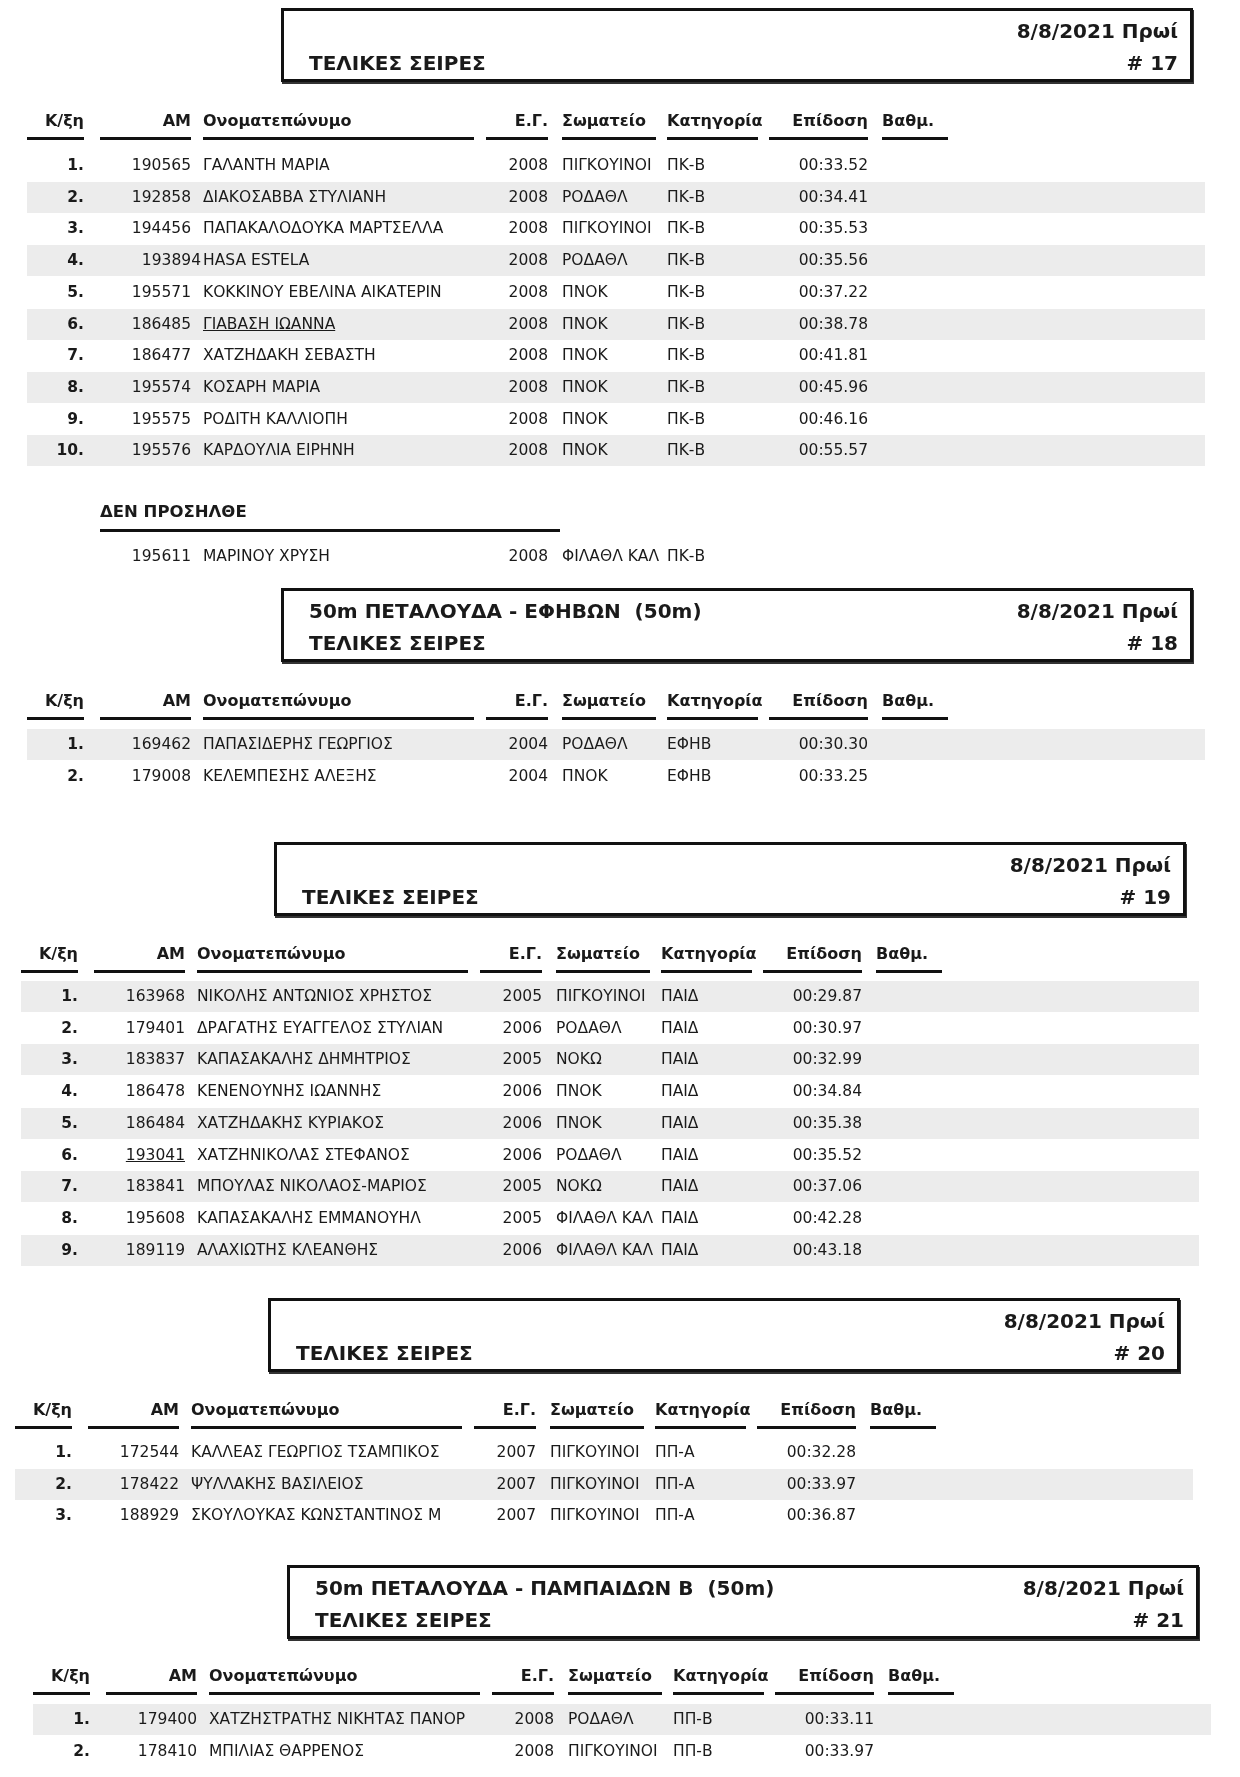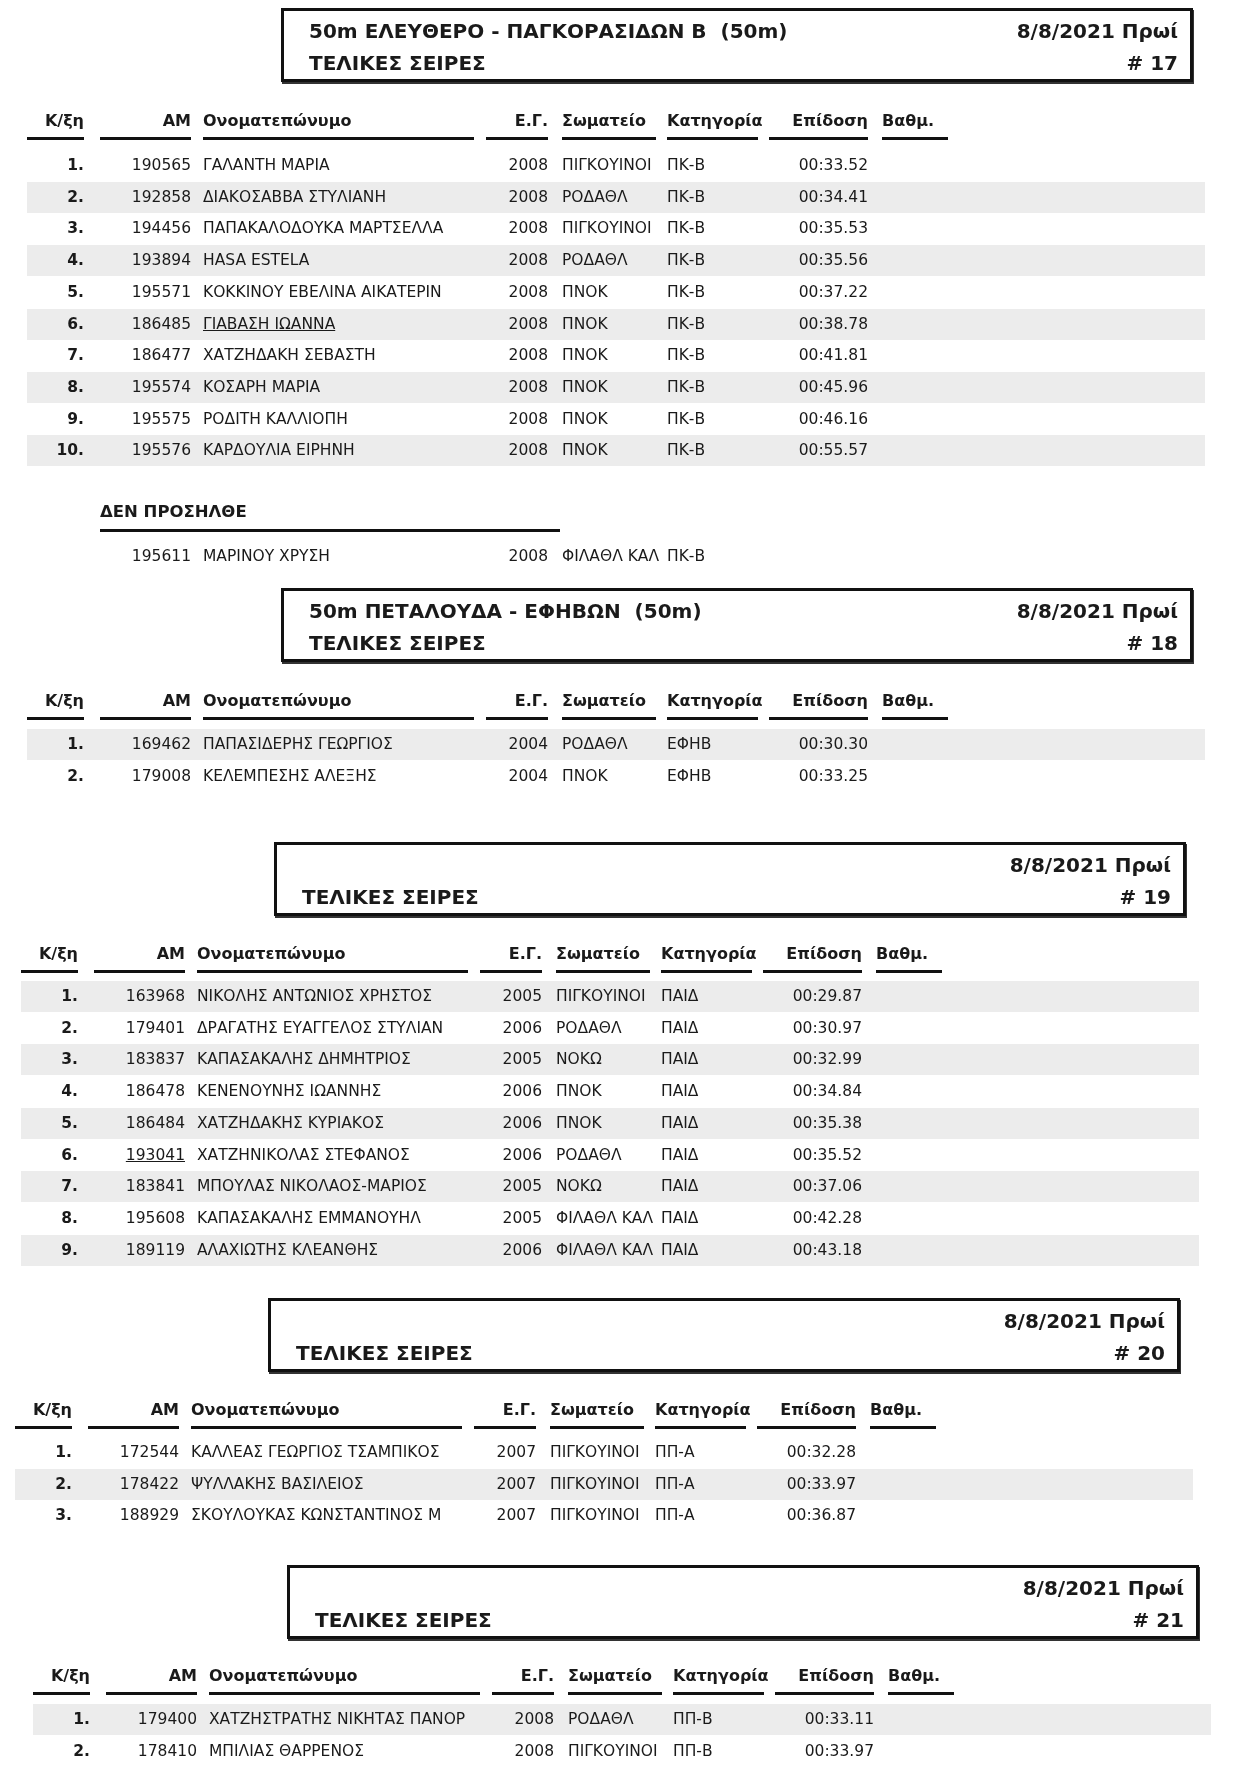--- a/index.html
+++ b/index.html
@@ -23,21 +23,20 @@
   .cell.r { text-align:right; }
   .dns-head { position:absolute; font-weight:bold; font-size:16.5px; border-bottom:3px solid #111;
               box-sizing:border-box; height:30px; }
 </style>
 </head>
 <body>
 
 <div id="doc">
     <div class="section" style="top: 0px;">
       <div class="ev-box" style="left: 281px; top: 8px; width: 912px;">
-        <div class="ev-title">50m ΕΛΕΥΘΕΡΟ - ΠΑΓΚΟΡΑΣΙΔΩΝ Β  (50m)</div>
         <div class="ev-sub">ΤΕΛΙΚΕΣ ΣΕΙΡΕΣ</div>
         <div class="ev-date">8/8/2021 Πρωί</div>
         <div class="ev-num"># 17</div>
       </div>
       <div class="hdr" style="top: 110px; left: 0px; width: 1240px;">
         <div class="hcell r" style="left: 27px; width: 57px;">Κ/ξη</div>
         <div class="hcell r" style="left: 100px; width: 91px;">ΑΜ</div>
         <div class="hcell" style="left: 203px; width: 271px;">Ονοματεπώνυμο</div>
         <div class="hcell r" style="left: 486px; width: 62px;">Ε.Γ.</div>
         <div class="hcell" style="left: 562px; width: 94px;">Σωματείο</div>
@@ -70,21 +69,21 @@
         <div class="cell r" style="left: 73px; width: 91px;">194456</div>
         <div class="cell " style="left: 176px; width: 275px;">ΠΑΠΑΚΑΛΟΔΟΥΚΑ ΜΑΡΤΣΕΛΛΑ</div>
         <div class="cell r" style="left: 459px; width: 62px;">2008</div>
         <div class="cell " style="left: 535px; width: 104px;">ΠΙΓΚΟΥΙΝΟΙ</div>
         <div class="cell " style="left: 640px; width: 91px;">ΠΚ-Β</div>
         <div class="cell r" style="left: 742px; width: 99px;">00:35.53</div>
         <div class="cell " style="left: 855px; width: 66px;"></div>
       </div>
       <div class="row shade" style="top: 245.1px; left: 27px;">
         <div class="cell rank" style="left: 3px; width: 54px;">4.</div>
-        <div class="cell r" style="left: 73px; width: 91px;">193894</div>
+        <div class="cell r" style="left: 83px; width: 91px;">193894</div>
         <div class="cell " style="left: 176px; width: 275px;">HASA ESTELA</div>
         <div class="cell r" style="left: 459px; width: 62px;">2008</div>
         <div class="cell " style="left: 535px; width: 104px;">ΡΟΔΑΘΛ</div>
         <div class="cell " style="left: 640px; width: 91px;">ΠΚ-Β</div>
         <div class="cell r" style="left: 742px; width: 99px;">00:35.56</div>
         <div class="cell " style="left: 855px; width: 66px;"></div>
       </div>
       <div class="row" style="top: 276.8px; left: 27px;">
         <div class="cell rank" style="left: 3px; width: 54px;">5.</div>
         <div class="cell r" style="left: 73px; width: 91px;">195571</div>
@@ -341,20 +340,21 @@
         <div class="cell " style="left: 176px; width: 275px;">ΣΚΟΥΛΟΥΚΑΣ ΚΩΝΣΤΑΝΤΙΝΟΣ Μ</div>
         <div class="cell r" style="left: 459px; width: 62px;">2007</div>
         <div class="cell " style="left: 535px; width: 104px;">ΠΙΓΚΟΥΙΝΟΙ</div>
         <div class="cell " style="left: 640px; width: 91px;">ΠΠ-Α</div>
         <div class="cell r" style="left: 742px; width: 99px;">00:36.87</div>
         <div class="cell " style="left: 855px; width: 66px;"></div>
       </div>
     </div>
     <div class="section" style="top: 0px;">
       <div class="ev-box" style="left: 287px; top: 1565px; width: 912px;">
+        <div class="ev-title">50m ΠΕΤΑΛΟΥΔΑ - ΠΑΜΠΑΙΔΩΝ Β  (50m)</div>
         <div class="ev-sub">ΤΕΛΙΚΕΣ ΣΕΙΡΕΣ</div>
         <div class="ev-date">8/8/2021 Πρωί</div>
         <div class="ev-num"># 21</div>
       </div>
       <div class="hdr" style="top: 1665px; left: 6px; width: 1240px;">
         <div class="hcell r" style="left: 27px; width: 57px;">Κ/ξη</div>
         <div class="hcell r" style="left: 100px; width: 91px;">ΑΜ</div>
         <div class="hcell" style="left: 203px; width: 271px;">Ονοματεπώνυμο</div>
         <div class="hcell r" style="left: 486px; width: 62px;">Ε.Γ.</div>
         <div class="hcell" style="left: 562px; width: 94px;">Σωματείο</div>

